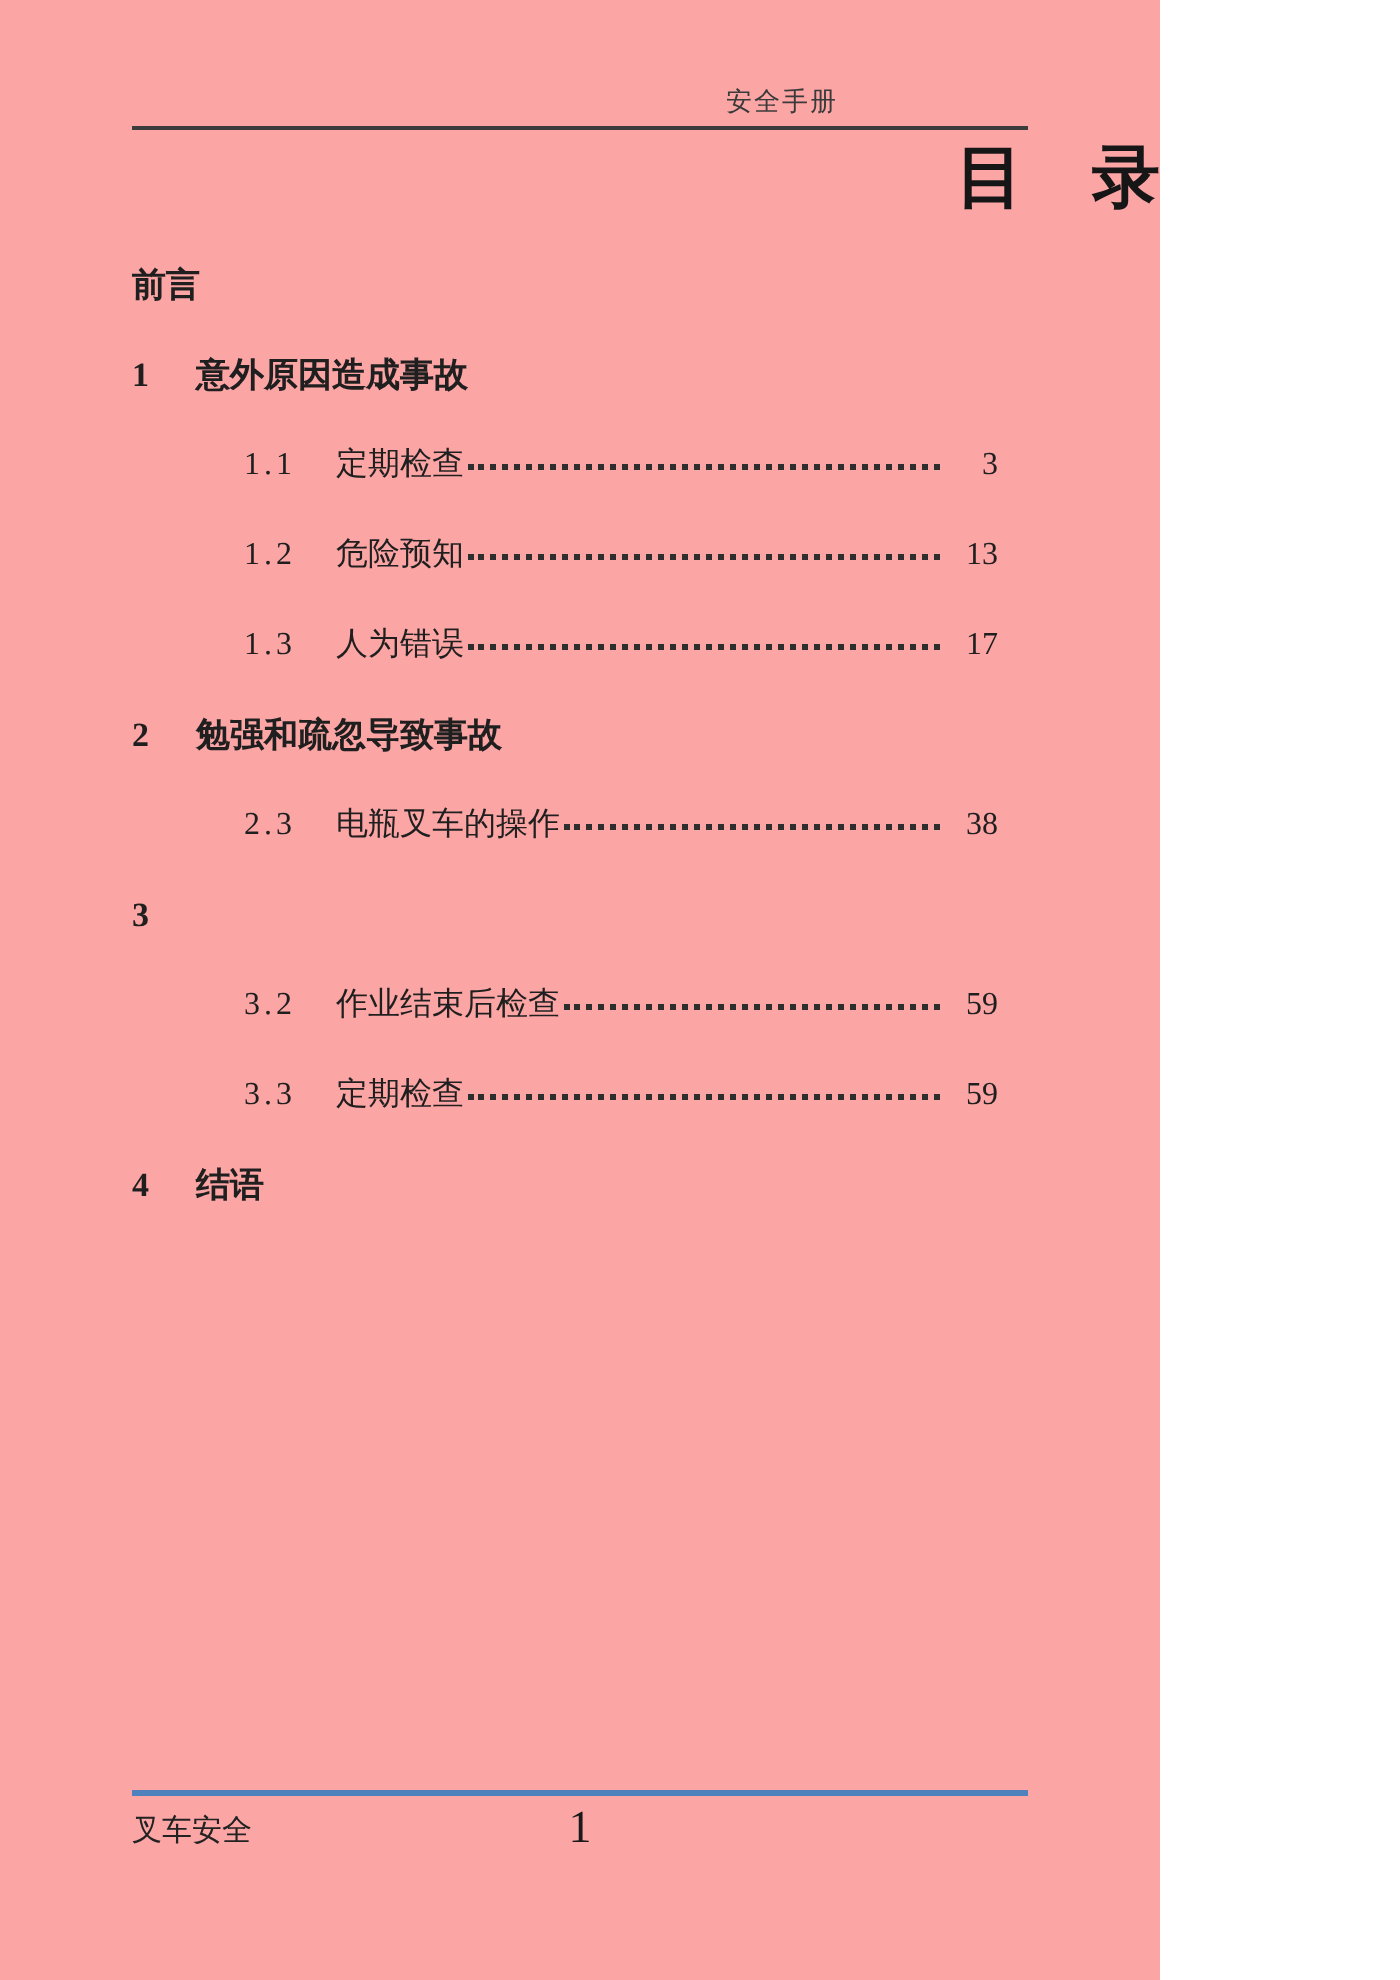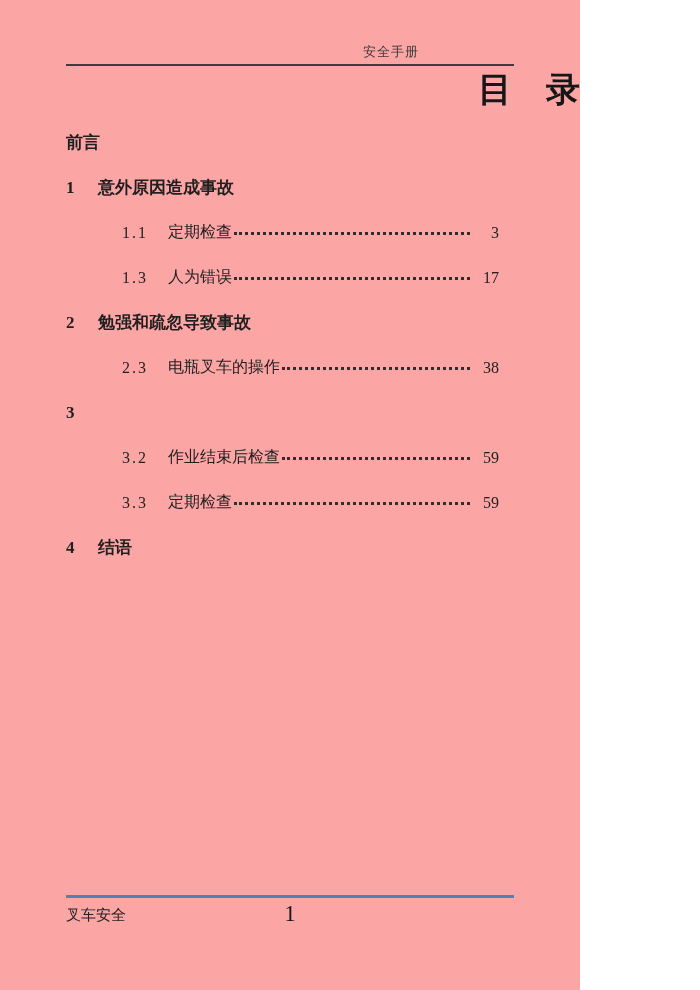--- a/index.html
+++ b/index.html
@@ -145,20 +145,26 @@
       <span class="sec-label">意外原因造成事故</span>
     </div>
 
     <div class="toc-row entry">
       <span class="entry-num">1.1</span>
       <span class="entry-label">定期检查</span>
       <span class="dots"></span>
       <span class="page-num-col">3</span>
     </div>
 
+    <div class="toc-row entry">
+      <span class="entry-num">1.2</span>
+      <span class="entry-label">危险预知</span>
+      <span class="dots"></span>
+      <span class="page-num-col">13</span>
+    </div>
 
     <div class="toc-row entry">
       <span class="entry-num">1.3</span>
       <span class="entry-label">人为错误</span>
       <span class="dots"></span>
       <span class="page-num-col">17</span>
     </div>
 
     <div class="toc-row section">
       <span class="sec-num">2</span>

